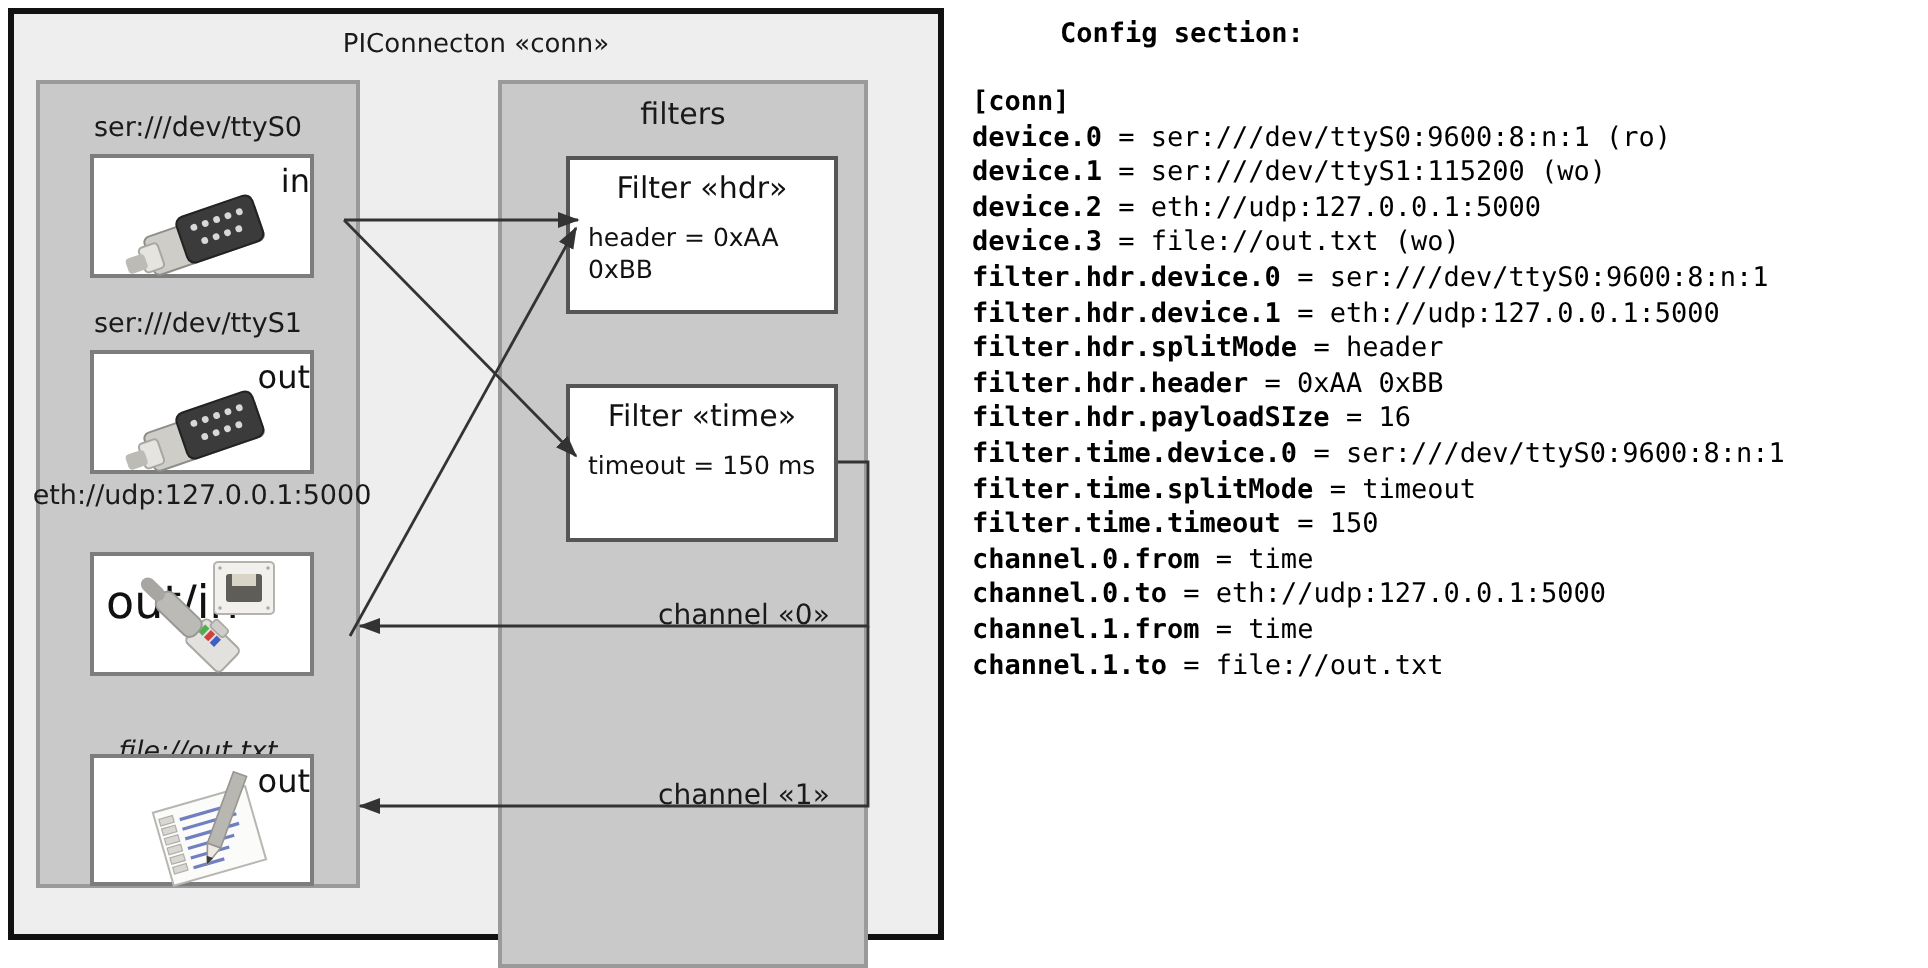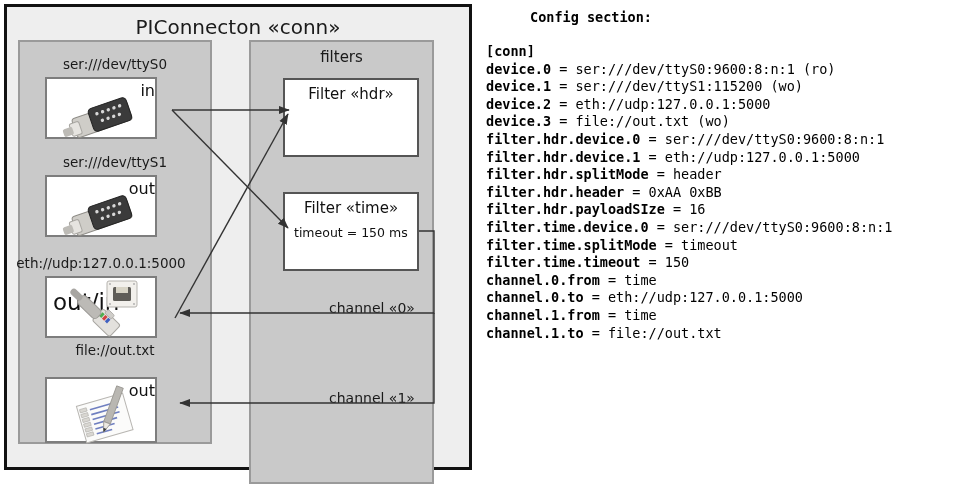--- a/index.html
+++ b/index.html
@@ -7,28 +7,28 @@
   body{width:964px;height:484px;position:relative;overflow:hidden;
        font-family:"DejaVu Sans","Liberation Sans",sans-serif;
        -webkit-font-smoothing:antialiased;}
 
   
   #diagram{position:absolute;left:0;top:0;width:480px;height:484px;}
 
   .outer-box{position:absolute;left:4px;top:4px;width:468px;height:466px;
              background:#eeeeee;border:3px solid #111111;box-sizing:border-box;}
   .outer-title{position:absolute;left:0;top:8px;width:100%;text-align:center;
-               font-size:20px;color:#1a1a1a;}
+               font-size:13px;color:#1a1a1a;}
 
   .panel{position:absolute;background:#c9c9c9;border:2px solid #9a9a9a;
          box-sizing:border-box;}
   .panel-title{position:absolute;left:0;top:6px;width:100%;text-align:center;
                font-size:15px;color:#1a1a1a;}
 
-  #devices-panel{left:18px;top:40px;width:194px;height:404px;}
+  #devices-panel{left:18px;top:40px;width:162px;height:404px;}
   #filters-panel{left:249px;top:40px;width:185px;height:444px;}
 
   .dev-label{position:absolute;text-align:center;font-size:13.5px;color:#1a1a1a;
              white-space:nowrap;}
   .dev-box{position:absolute;background:#ffffff;border:2px solid #7d7d7d;
            box-sizing:border-box;}
   .dev-dir{position:absolute;left:0;top:2px;width:100%;text-align:right;
            font-size:16px;color:#111111;}
 
   .filter-box{position:absolute;background:#ffffff;border:2px solid #555555;
@@ -109,21 +109,21 @@
               <circle cx="61" cy="41" r="1.7"></circle>
             <circle cx="67" cy="41" r="1.7"></circle>
               <circle cx="73" cy="41" r="1.7"></circle>
           </g>
           <rect x="22" y="34" width="10" height="13" rx="2" fill="#e6e4e0" stroke="#a9a7a2" stroke-width="1"></rect>
           <rect x="14" y="37" width="10" height="8" rx="2" fill="#bdbbb6"></rect>
         </g>
       </svg>
     </div>
 
-    <div class="dev-label" style="left:-10px;top:213px;width:182px;">eth://udp:127.0.0.1:5000</div>
+    <div class="dev-label" style="left:-10px;top:198px;width:182px;">eth://udp:127.0.0.1:5000</div>
     <div class="dev-box" style="left:25px;top:234px;width:112px;height:62px;">
       <div class="dev-dir" style="text-align:left;left:6px;width:auto;top:11px;font-size:23px;">out/in</div>
       <svg viewBox="0 0 112 62" width="112" height="62" style="position:absolute;left:0;top:0;">
         <rect x="60" y="3" width="30" height="26" rx="2" fill="#f2f0ec" stroke="#b5b3ae" stroke-width="1"></rect>
         <rect x="66" y="9" width="18" height="14" rx="1.5" fill="#5f5d58"></rect>
         <rect x="69" y="9" width="12" height="6" fill="#d8d4c6"></rect>
         <circle cx="63" cy="6" r="0.9" fill="#aaa"></circle>
           <circle cx="87" cy="6" r="0.9" fill="#aaa"></circle>
         <circle cx="63" cy="26" r="0.9" fill="#aaa"></circle>
           <circle cx="87" cy="26" r="0.9" fill="#aaa"></circle>
@@ -132,21 +132,21 @@
           <rect x="52" y="30" width="9" height="5" rx="1.5" fill="#cfcdc9" stroke="#a9a7a2" stroke-width="0.8"></rect>
           <rect x="50" y="36" width="3" height="5" fill="#4fae4f"></rect>
           <rect x="54" y="36" width="3" height="5" fill="#d04040"></rect>
           <rect x="58" y="36" width="3" height="5" fill="#4060c0"></rect>
           <rect x="24" y="36" width="26" height="11" rx="4" fill="#bcbab6" stroke="#9a9894" stroke-width="1"></rect>
           <rect x="12" y="38" width="14" height="7" rx="3.5" fill="#a8a6a2"></rect>
         </g>
       </svg>
     </div>
 
-    <div class="dev-label" style="left:0;top:300px;width:100%;">file://out.txt</div>
+    <div class="dev-label" style="left:0;top:326px;width:100%;font-style:italic;">file://out.txt</div>
     <div class="dev-box" style="left:25px;top:335px;width:112px;height:66px;">
       <div class="dev-dir">out</div>
       <svg viewBox="0 0 112 66" width="112" height="66" style="position:absolute;left:0;top:0;">
         <g transform="rotate(-16 58 40)">
           <rect x="34" y="20" width="48" height="38" fill="#fbfbfa" stroke="#b8b6b2" stroke-width="1"></rect>
           <g stroke="#6f7fc0" stroke-width="1.6">
             <line x1="46" y1="27" x2="74" y2="27"></line>
               <line x1="46" y1="32" x2="74" y2="32"></line>
             <line x1="46" y1="37" x2="74" y2="37"></line>
               <line x1="46" y1="42" x2="70" y2="42"></line>
@@ -170,20 +170,21 @@
       </svg>
     </div>
   </div>
 
   <div class="panel" id="filters-panel">
     <div class="panel-title">filters</div>
 
     <div class="filter-box" style="left:32px;top:36px;width:136px;height:79px;">
       <div class="filter-title">Filter «hdr»</div>
       <div class="filter-attrs">
+        <div>header = 0xAA 0xBB</div>
       </div>
     </div>
 
     <div class="filter-box" style="left:32px;top:150px;width:136px;height:79px;">
       <div class="filter-title">Filter «time»</div>
       <div class="filter-attrs">
         <div>timeout = 150 ms</div>
       </div>
     </div>
 

